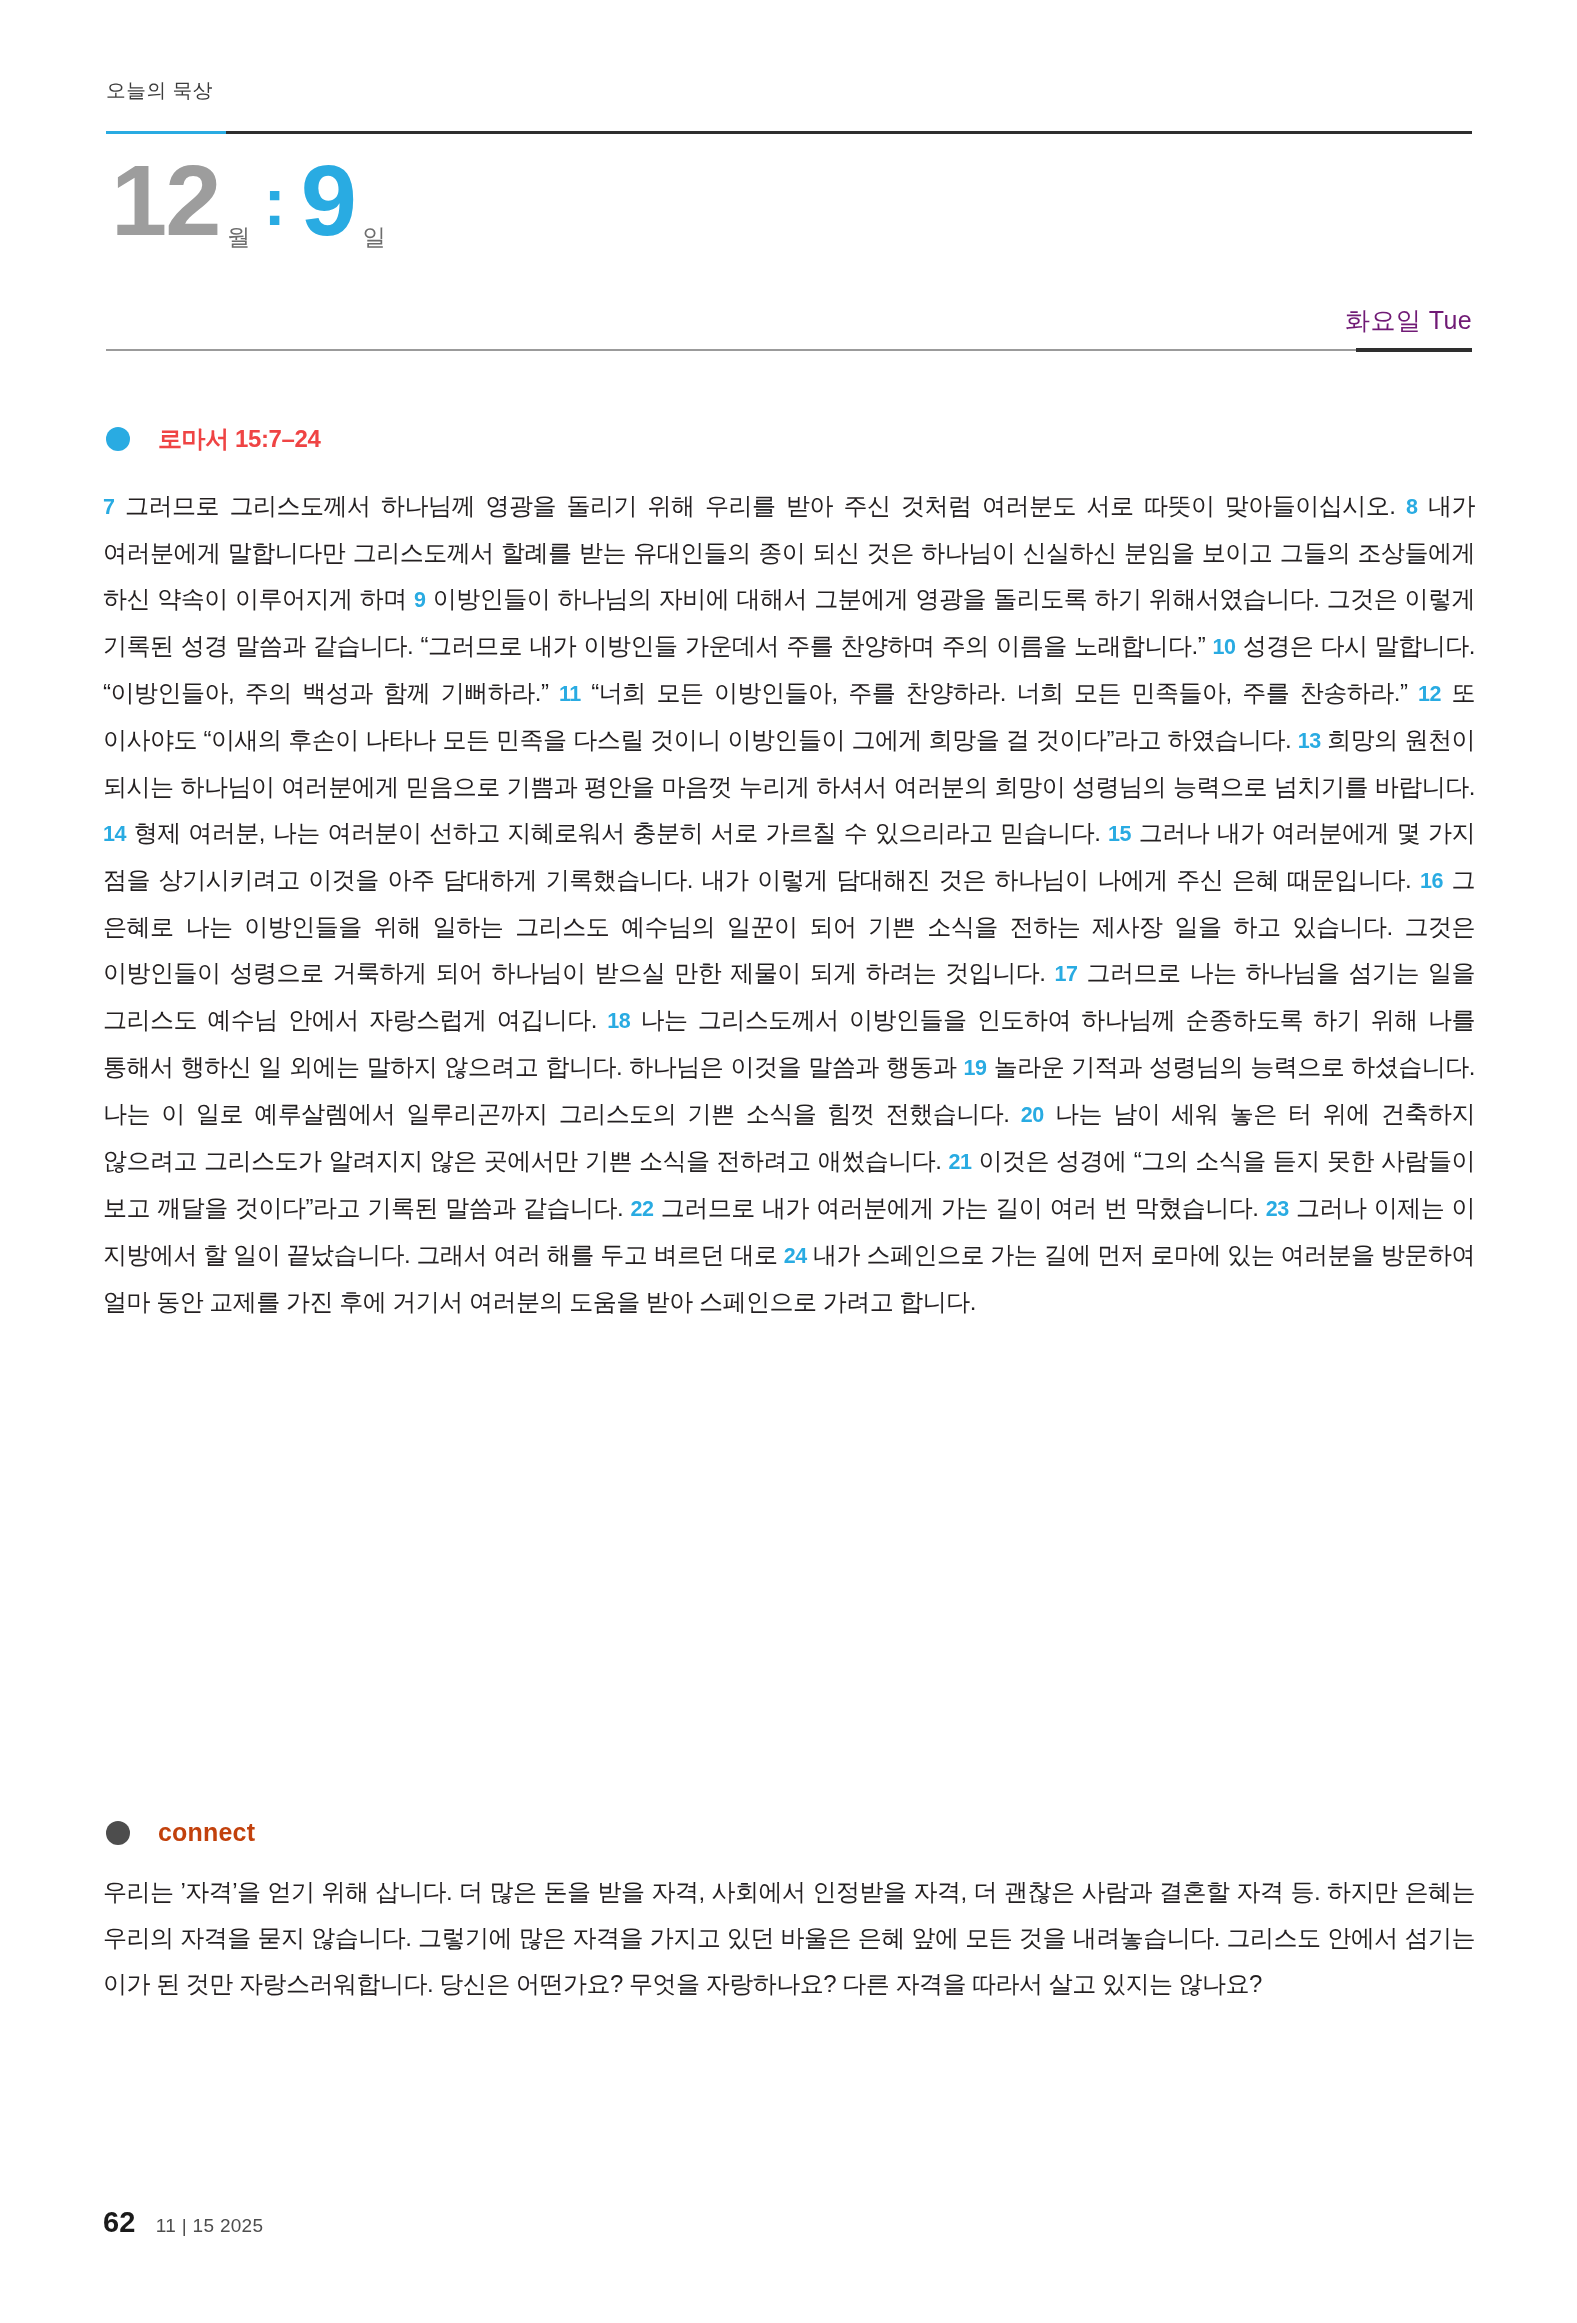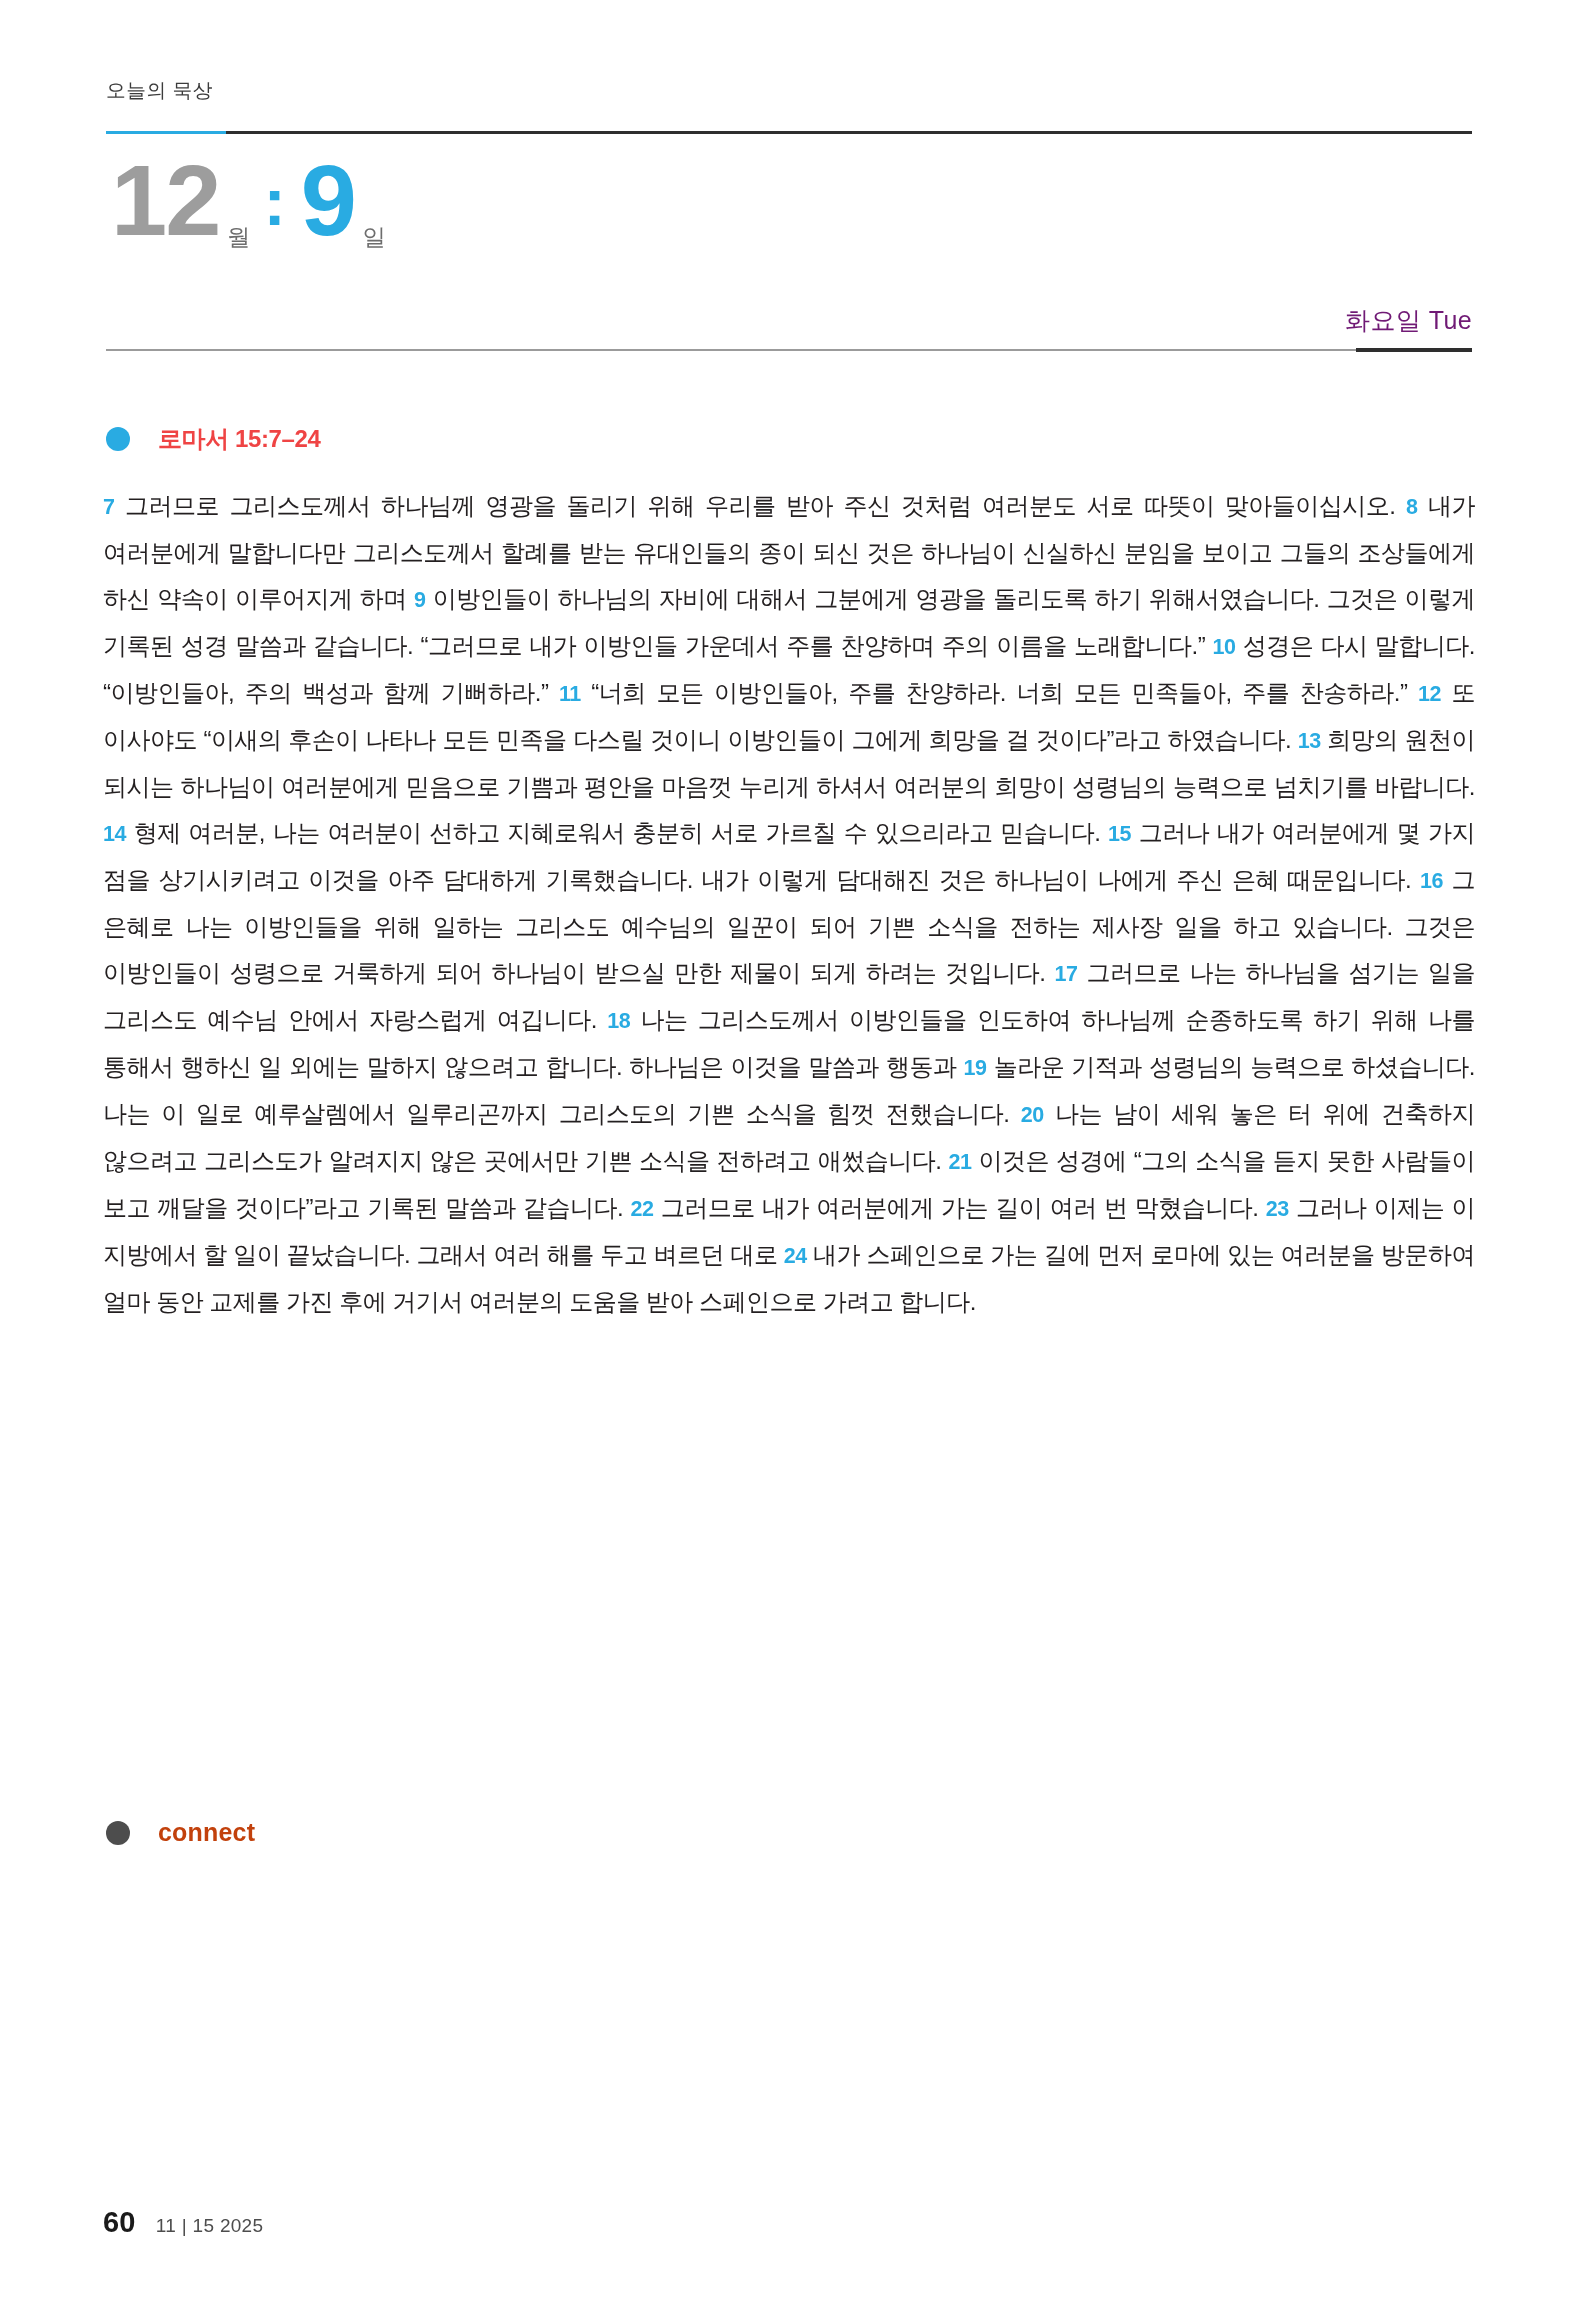--- a/index.html
+++ b/index.html
@@ -251,20 +251,21 @@
     <span class="scripture-ref">로마서 15:7–24</span>
   </div>
 
   <div class="passage"><span class="vnum">7</span> 그러므로 그리스도께서 하나님께 영광을 돌리기 위해 우리를 받아 주신 것처럼 여러분도 서로 따뜻이 맞아들이십시오. <span class="vnum">8</span> 내가 여러분에게 말합니다만 그리스도께서 할례를 받는 유대인들의 종이 되신 것은 하나님이 신실하신 분임을 보이고 그들의 조상들에게 하신 약속이 이루어지게 하며 <span class="vnum">9</span> 이방인들이 하나님의 자비에 대해서 그분에게 영광을 돌리도록 하기 위해서였습니다. 그것은 이렇게 기록된 성경 말씀과 같습니다. “그러므로 내가 이방인들 가운데서 주를 찬양하며 주의 이름을 노래합니다.” <span class="vnum">10</span> 성경은 다시 말합니다. “이방인들아, 주의 백성과 함께 기뻐하라.” <span class="vnum">11</span> “너희 모든 이방인들아, 주를 찬양하라. 너희 모든 민족들아, 주를 찬송하라.” <span class="vnum">12</span> 또 이사야도 “이새의 후손이 나타나 모든 민족을 다스릴 것이니 이방인들이 그에게 희망을 걸 것이다”라고 하였습니다. <span class="vnum">13</span> 희망의 원천이 되시는 하나님이 여러분에게 믿음으로 기쁨과 평안을 마음껏 누리게 하셔서 여러분의 희망이 성령님의 능력으로 넘치기를 바랍니다. <span class="vnum">14</span> 형제 여러분, 나는 여러분이 선하고 지혜로워서 충분히 서로 가르칠 수 있으리라고 믿습니다. <span class="vnum">15</span> 그러나 내가 여러분에게 몇 가지 점을 상기시키려고 이것을 아주 담대하게 기록했습니다. 내가 이렇게 담대해진 것은 하나님이 나에게 주신 은혜 때문입니다. <span class="vnum">16</span> 그 은혜로 나는 이방인들을 위해 일하는 그리스도 예수님의 일꾼이 되어 기쁜 소식을 전하는 제사장 일을 하고 있습니다. 그것은 이방인들이 성령으로 거룩하게 되어 하나님이 받으실 만한 제물이 되게 하려는 것입니다. <span class="vnum">17</span> 그러므로 나는 하나님을 섬기는 일을 그리스도 예수님 안에서 자랑스럽게 여깁니다. <span class="vnum">18</span> 나는 그리스도께서 이방인들을 인도하여 하나님께 순종하도록 하기 위해 나를 통해서 행하신 일 외에는 말하지 않으려고 합니다. 하나님은 이것을 말씀과 행동과 <span class="vnum">19</span> 놀라운 기적과 성령님의 능력으로 하셨습니다. 나는 이 일로 예루살렘에서 일루리곤까지 그리스도의 기쁜 소식을 힘껏 전했습니다. <span class="vnum">20</span> 나는 남이 세워 놓은 터 위에 건축하지 않으려고 그리스도가 알려지지 않은 곳에서만 기쁜 소식을 전하려고 애썼습니다. <span class="vnum">21</span> 이것은 성경에 “그의 소식을 듣지 못한 사람들이 보고 깨달을 것이다”라고 기록된 말씀과 같습니다. <span class="vnum">22</span> 그러므로 내가 여러분에게 가는 길이 여러 번 막혔습니다. <span class="vnum">23</span> 그러나 이제는 이 지방에서 할 일이 끝났습니다. 그래서 여러 해를 두고 벼르던 대로 <span class="vnum">24</span> 내가 스페인으로 가는 길에 먼저 로마에 있는 여러분을 방문하여 얼마 동안 교제를 가진 후에 거기서 여러분의 도움을 받아 스페인으로 가려고 합니다.</div>
 
   <div class="connect-head">
     <span class="bullet-dark"></span>
     <span class="connect-title">connect</span>
   </div>
 
+  <div class="connect-body">우리는 ’자격’을 얻기 위해 삽니다. 더 많은 돈을 받을 자격, 사회에서 인정받을 자격, 더 괜찮은 사람과 결혼할 자격 등. 하지만 은혜는 우리의 자격을 묻지 않습니다. 그렇기에 많은 자격을 가지고 있던 바울은 은혜 앞에 모든 것을 내려놓습니다. 그리스도 안에서 섬기는 이가 된 것만 자랑스러워합니다. 당신은 어떤가요? 무엇을 자랑하나요? 다른 자격을 따라서 살고 있지는 않나요?</div>
 
   <div class="footer">
-    <span class="footer-page">60</span>
+    <span class="footer-page">62</span>
     <span class="footer-meta">11 | 15 2025</span>
   </div>
 
 </div>
 
 
 </body></html>

